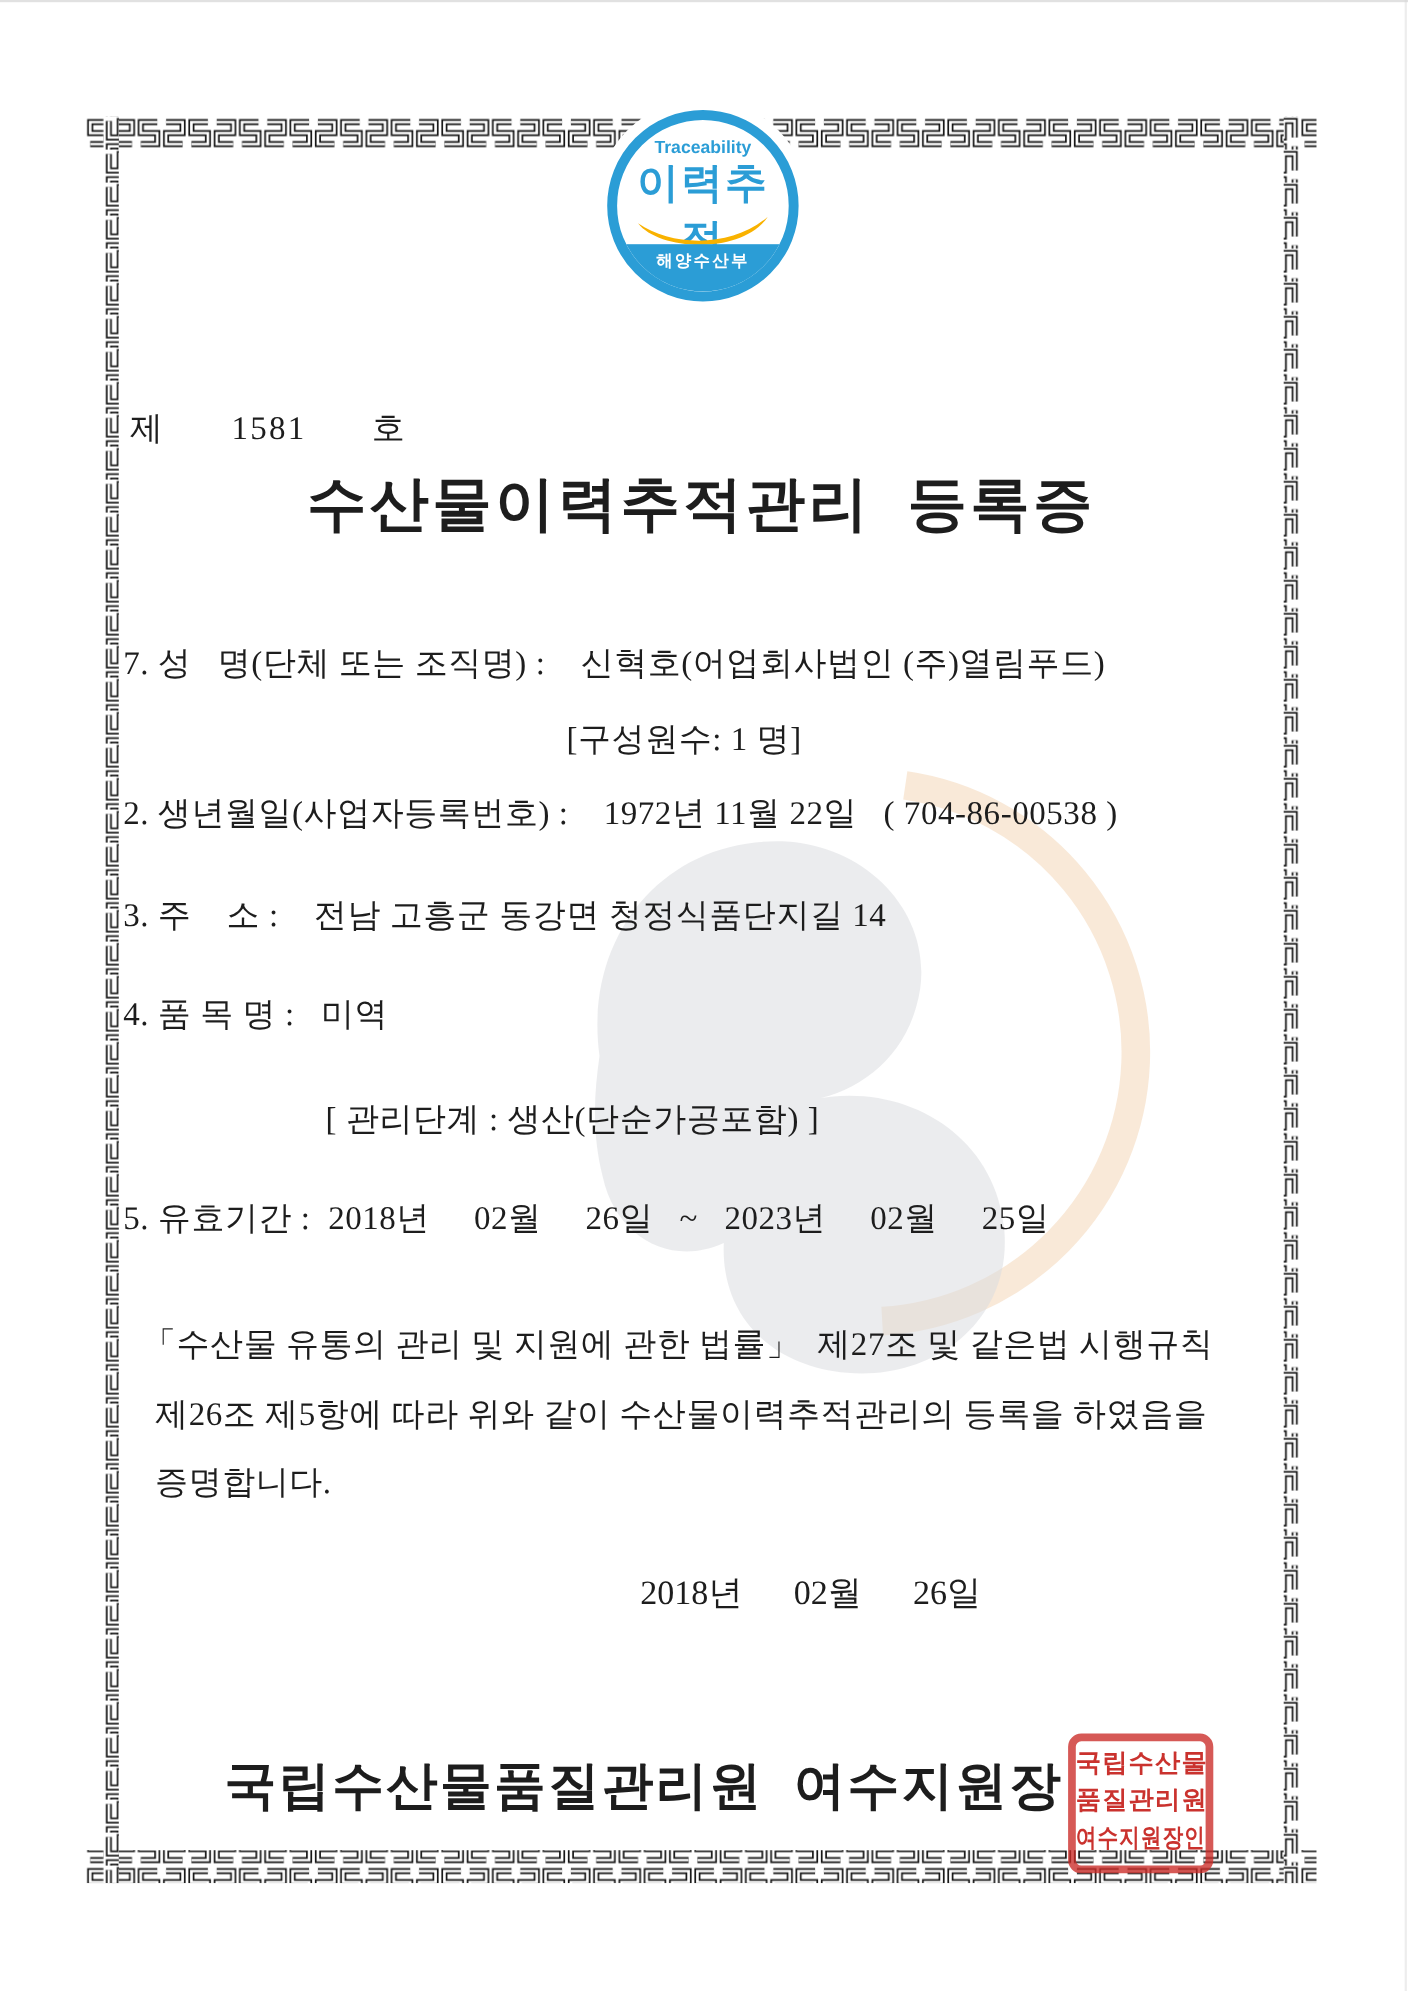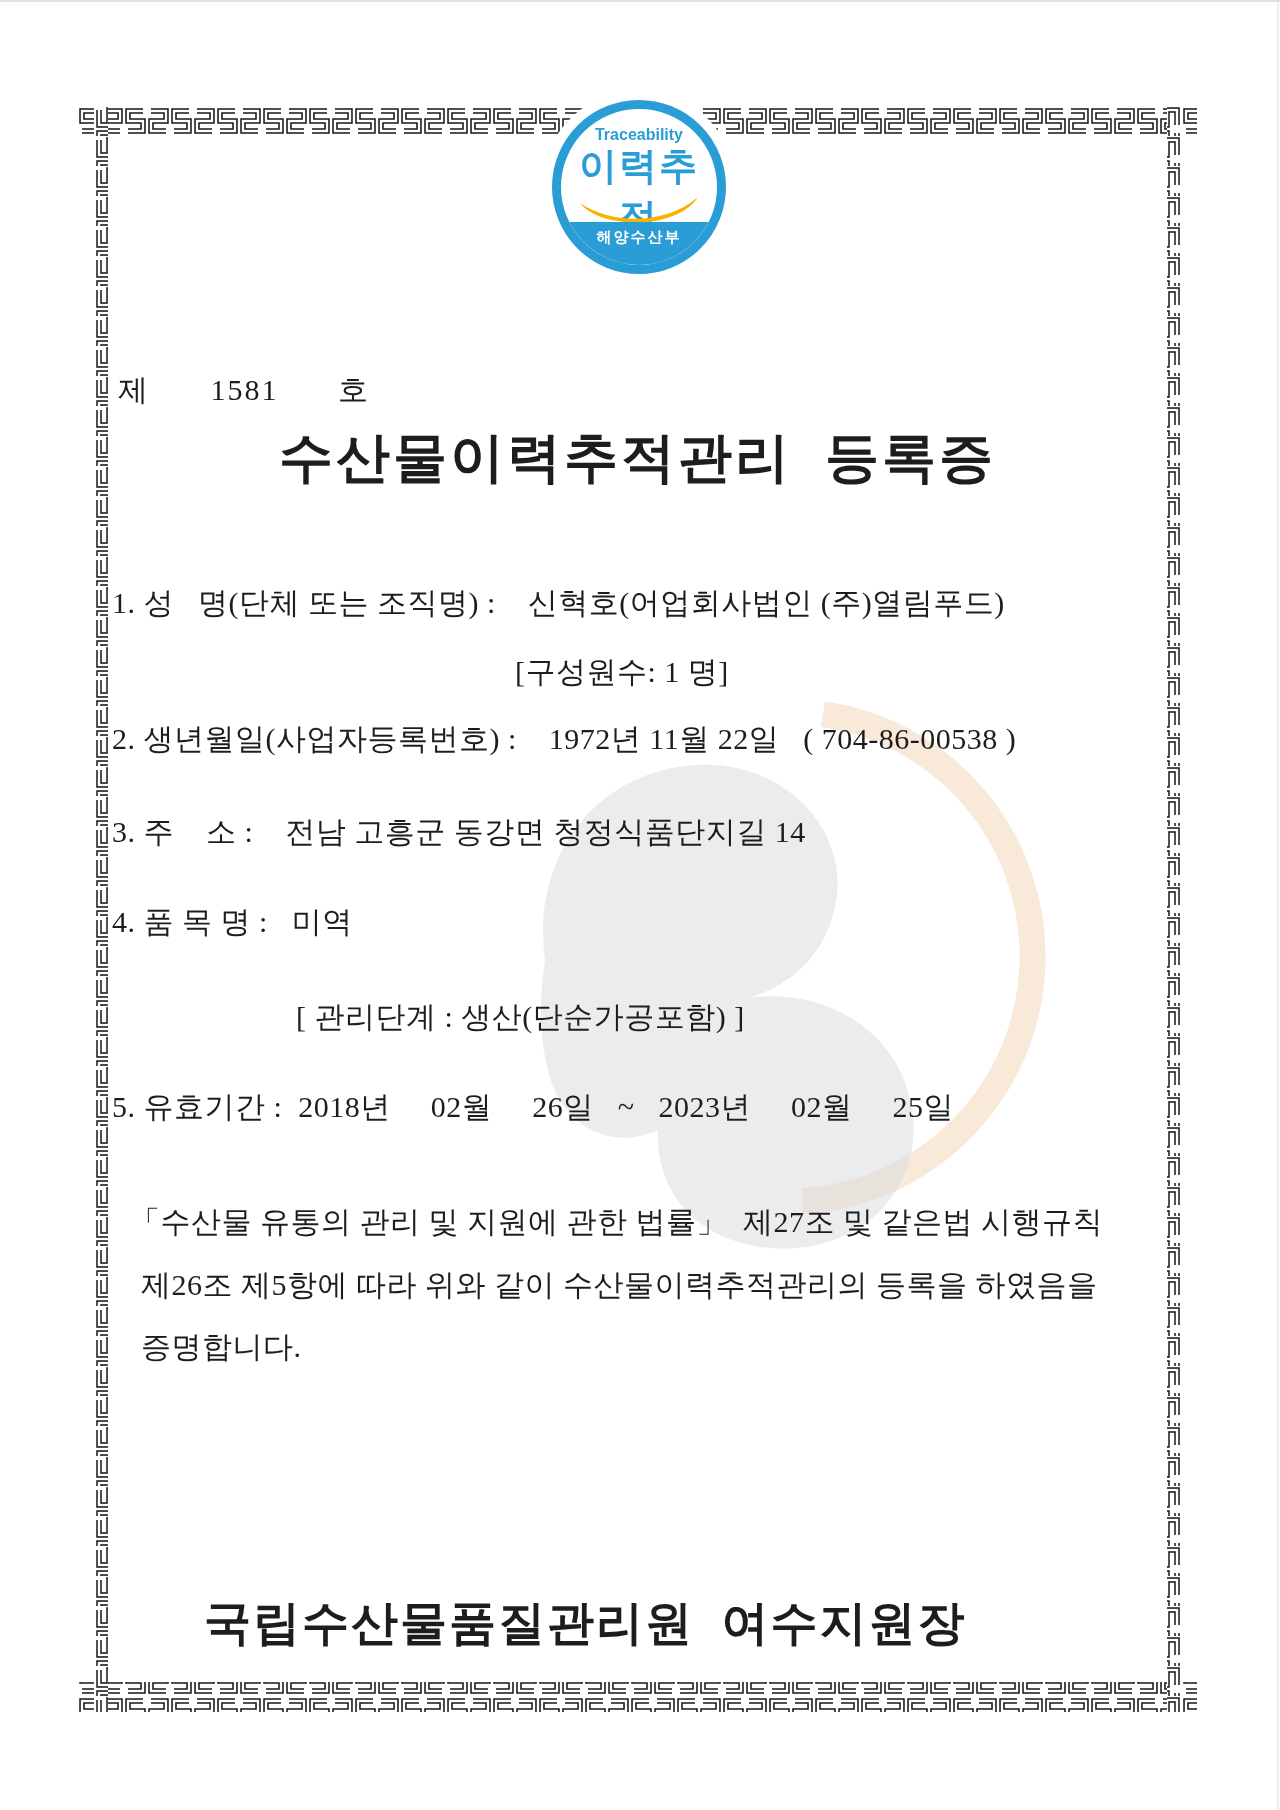--- a/index.html
+++ b/index.html
@@ -102,29 +102,35 @@
   </div>
 
   <div id="cert-no">
     <span class="no-prefix">제</span>
     <span class="no-num">1581</span>
     <span class="no-suffix">호</span>
   </div>
 
   <div id="title">수산물이력추적관리  등록증</div>
 
-  <div class="tline l1">1. 성   명(단체 또는 조직명) :    신혁호(어업회사법인 (주)열림푸드)</div>
+  <div class="tline l1">7. 성   명(단체 또는 조직명) :    신혁호(어업회사법인 (주)열림푸드)</div>
   <div class="tline l1s">[구성원수: 1 명]</div>
   <div class="tline l2">2. 생년월일(사업자등록번호) :    1972년 11월 22일   ( 704-86-00538 )</div>
   <div class="tline l3">3. 주    소 :    전남 고흥군 동강면 청정식품단지길 14</div>
   <div class="tline l4">4. 품 목 명 :   미역</div>
   <div class="tline l4s">[ 관리단계 : 생산(단순가공포함) ]</div>
   <div class="tline l5">5. 유효기간 :  2018년     02월     26일   ~   2023년     02월     25일</div>
 
   <div class="tline s1">「수산물 유통의 관리 및 지원에 관한 법률」  제27조 및 같은법 시행규칙</div>
   <div class="tline s2">제26조 제5항에 따라 위와 같이 수산물이력추적관리의 등록을 하였음을</div>
   <div class="tline s3">증명합니다.</div>
 
+  <div id="date">2018년      02월      26일</div>
 
   <div id="issuer">국립수산물품질관리원  여수지원장</div>
 
+  <div id="seal">
+    <div class="seal-row">국립수산물</div>
+    <div class="seal-row">품질관리원</div>
+    <div class="seal-row r3">여수지원장인</div>
+  </div>
 
 </div>
 
 </body></html>

